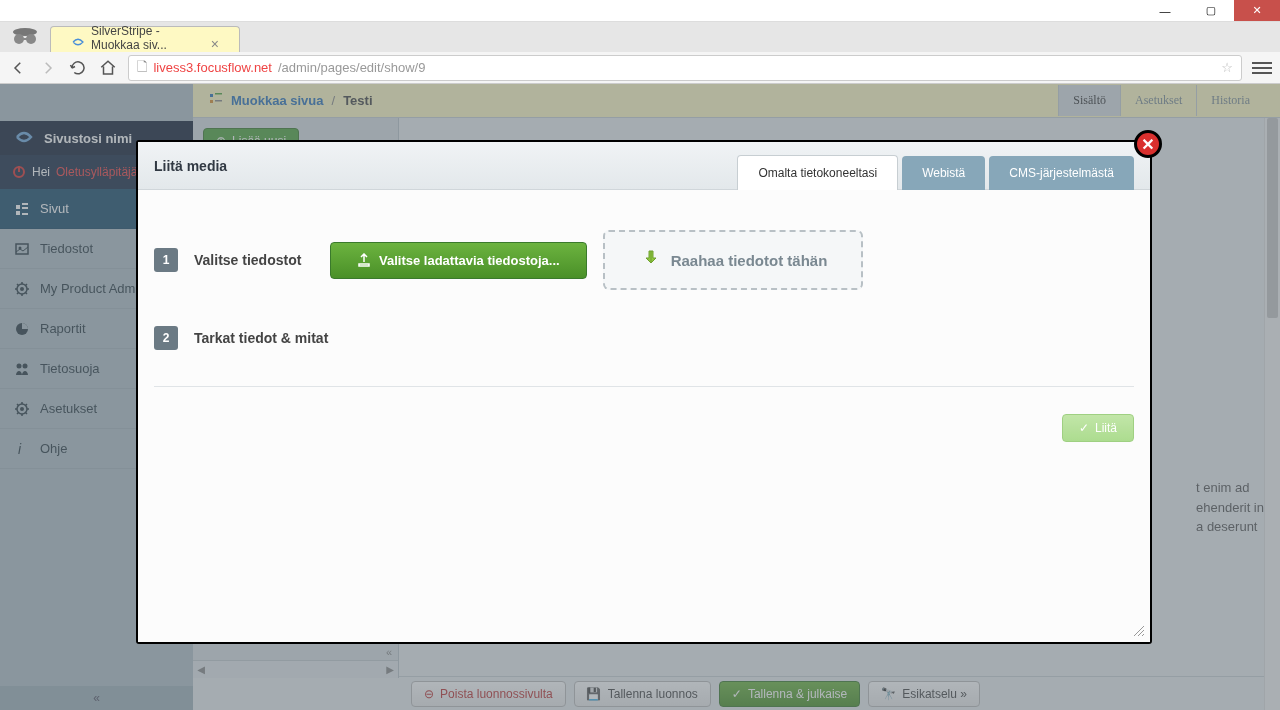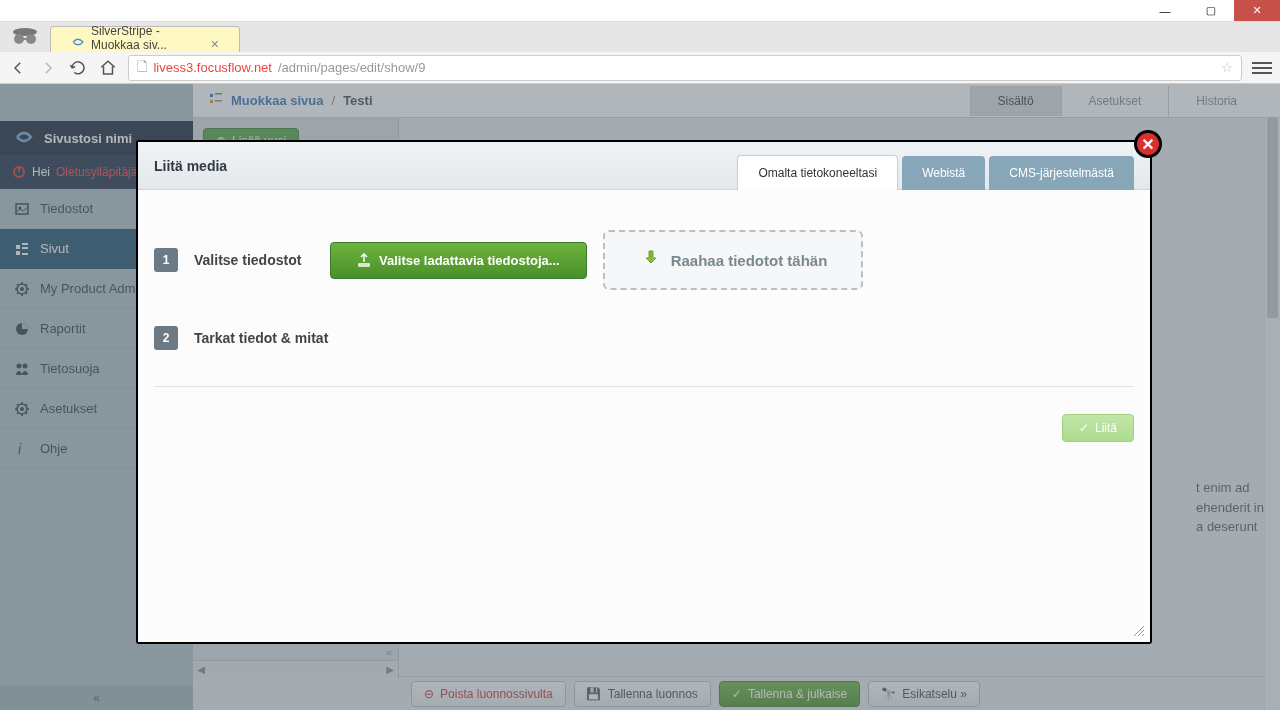--- a/index.html
+++ b/index.html
@@ -43,27 +43,27 @@
 .sb-user .user-link { color: #ef4444; }
 .power-icon { width: 14px; height: 14px; }
 .sb-nav { flex: 1; }
 .sb-item { height: 40px; display: flex; align-items: center; padding: 0 14px; gap: 10px; font-size: 13px; color: #2a3b44; border-bottom: 1px solid rgba(0,0,0,0.06); }
 .sb-item.active { background: #1b4c6b; color: #fff; }
 .sb-item svg { width: 16px; height: 16px; fill: currentColor; }
 .sb-collapse { height: 24px; display: flex; align-items: center; justify-content: center; background: #9fb0b8; color: #556; font-size: 12px; }
 
 
 .main { flex: 1; background: #e6eaed; display: flex; flex-direction: column; position: relative; }
-.crumb { height: 34px; background: #ffffff; border-bottom: 1px solid #c7ced2; display: flex; align-items: center; padding: 0 16px; gap: 8px; font-size: 13px; }
+.crumb { height: 34px; background: #fef9c3; border-bottom: 1px solid #c7ced2; display: flex; align-items: center; padding: 0 16px; gap: 8px; font-size: 13px; }
 .crumb-icon svg { width: 14px; height: 14px; }
 .crumb-link { color: #2d72b8; font-weight: bold; }
 .crumb-sep { color: #888; }
 .crumb-current { color: #444; font-weight: bold; }
 .crumb-tabs { margin-left: auto; display: flex; }
-.crumb-tab { padding: 8px 27px; font-size: 12px; color: #7a8a94; border-left: 1px solid #c7ced2; cursor: pointer; }
+.crumb-tab { padding: 8px 14px; font-size: 12px; color: #7a8a94; border-left: 1px solid #c7ced2; cursor: pointer; font-family: Liberation Serif, serif; }
 .crumb-tab.active { background: #d7dde1; color: #333; }
 
 .tree-panel { position: absolute; left: 0; top: 34px; bottom: 32px; width: 206px; background: #d6dde0; border-right: 1px solid #b8c2c8; }
 .add-btn-area { padding: 10px; }
 .add-btn { background: #4fa33c; border: 1px solid #3a7a2c; color: #fff; font-size: 12px; padding: 5px 12px; border-radius: 4px; display: inline-flex; align-items: center; gap: 6px; }
 .tree-scroll { position: absolute; bottom: 0; left: 0; right: 0; height: 18px; background: #e0e5e8; border-top: 1px solid #c0c8cc; display: flex; align-items: center; }
 .tree-scroll .arrow { width: 16px; text-align: center; color: #888; font-size: 10px; }
 .tree-scroll .track { flex: 1; }
 .tree-collapse { position: absolute; bottom: 20px; right: 6px; color: #888; font-size: 11px; }
 
@@ -181,37 +181,37 @@
     </div>
     <div class="sb-user">
       <span class="power-icon"><svg viewBox="0 0 14 14">
             <circle cx="7" cy="7" r="5" fill="none" stroke="#d9302e" stroke-width="2"></circle>
             <line x1="7" y1="1" x2="7" y2="7" stroke="#d9302e" stroke-width="2"></line>
           </svg></span>
       <span>Hei</span>
       <span class="user-link">Oletusylläpitäjä</span>
     </div>
     <div class="sb-nav">
-      <div class="sb-item">
-        <svg viewBox="0 0 16 16">
-            <rect x="2" y="3" width="12" height="10" fill="none" stroke="currentColor" stroke-width="1.5"></rect>
-            <circle cx="6" cy="7" r="1.5" fill="currentColor"></circle>
-            <path d="M2 11l4-3 3 2 5-4" fill="none" stroke="currentColor"></path>
-          </svg>
-        <span>Tiedostot</span>
-      </div>
       <div class="sb-item active">
         <svg viewBox="0 0 16 16">
             <rect x="2" y="4" width="4" height="4" fill="currentColor"></rect>
             <rect x="8" y="2" width="6" height="2" fill="currentColor"></rect>
             <rect x="8" y="6" width="6" height="2" fill="currentColor"></rect>
             <rect x="2" y="10" width="4" height="4" fill="currentColor"></rect>
             <rect x="8" y="12" width="6" height="2" fill="currentColor"></rect>
           </svg>
         <span>Sivut</span>
+      </div>
+      <div class="sb-item">
+        <svg viewBox="0 0 16 16">
+            <rect x="2" y="3" width="12" height="10" fill="none" stroke="currentColor" stroke-width="1.5"></rect>
+            <circle cx="6" cy="7" r="1.5" fill="currentColor"></circle>
+            <path d="M2 11l4-3 3 2 5-4" fill="none" stroke="currentColor"></path>
+          </svg>
+        <span>Tiedostot</span>
       </div>
       <div class="sb-item">
         <svg viewBox="0 0 16 16">
             <circle cx="8" cy="8" r="5" fill="none" stroke="currentColor" stroke-width="1.5"></circle>
             <circle cx="8" cy="8" r="2" fill="currentColor"></circle>
             <path d="M8 1v2M8 13v2M1 8h2M13 8h2M3 3l1.5 1.5M11.5 11.5L13 13M13 3l-1.5 1.5M4.5 11.5L3 13" stroke="currentColor" stroke-width="1.5"></path>
           </svg>
         <span>My Product Adm</span>
       </div>
       <div class="sb-item">

